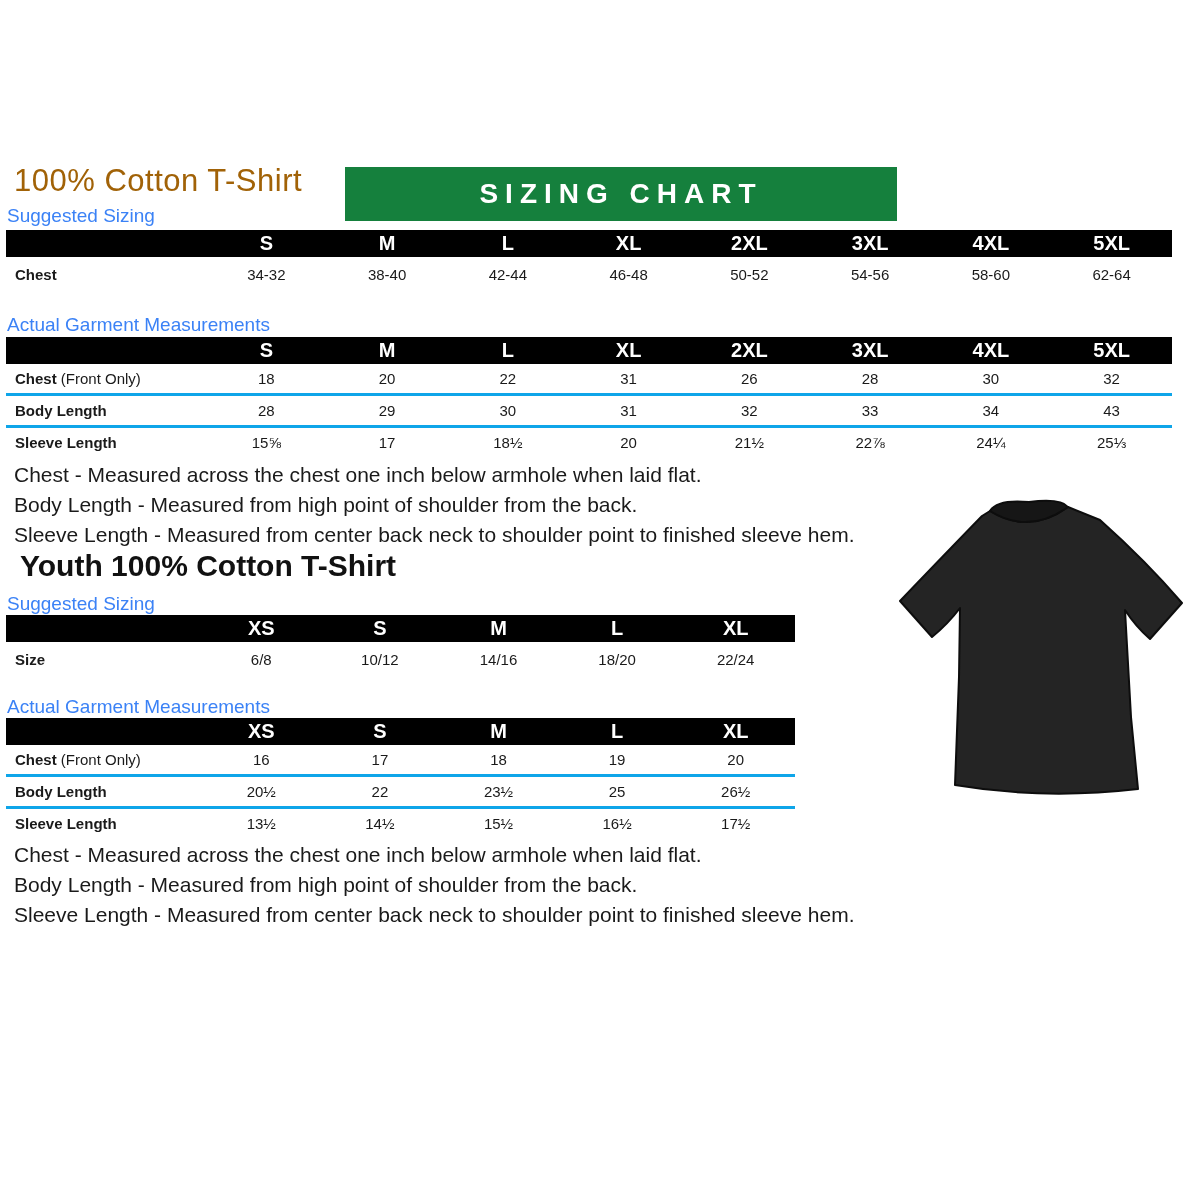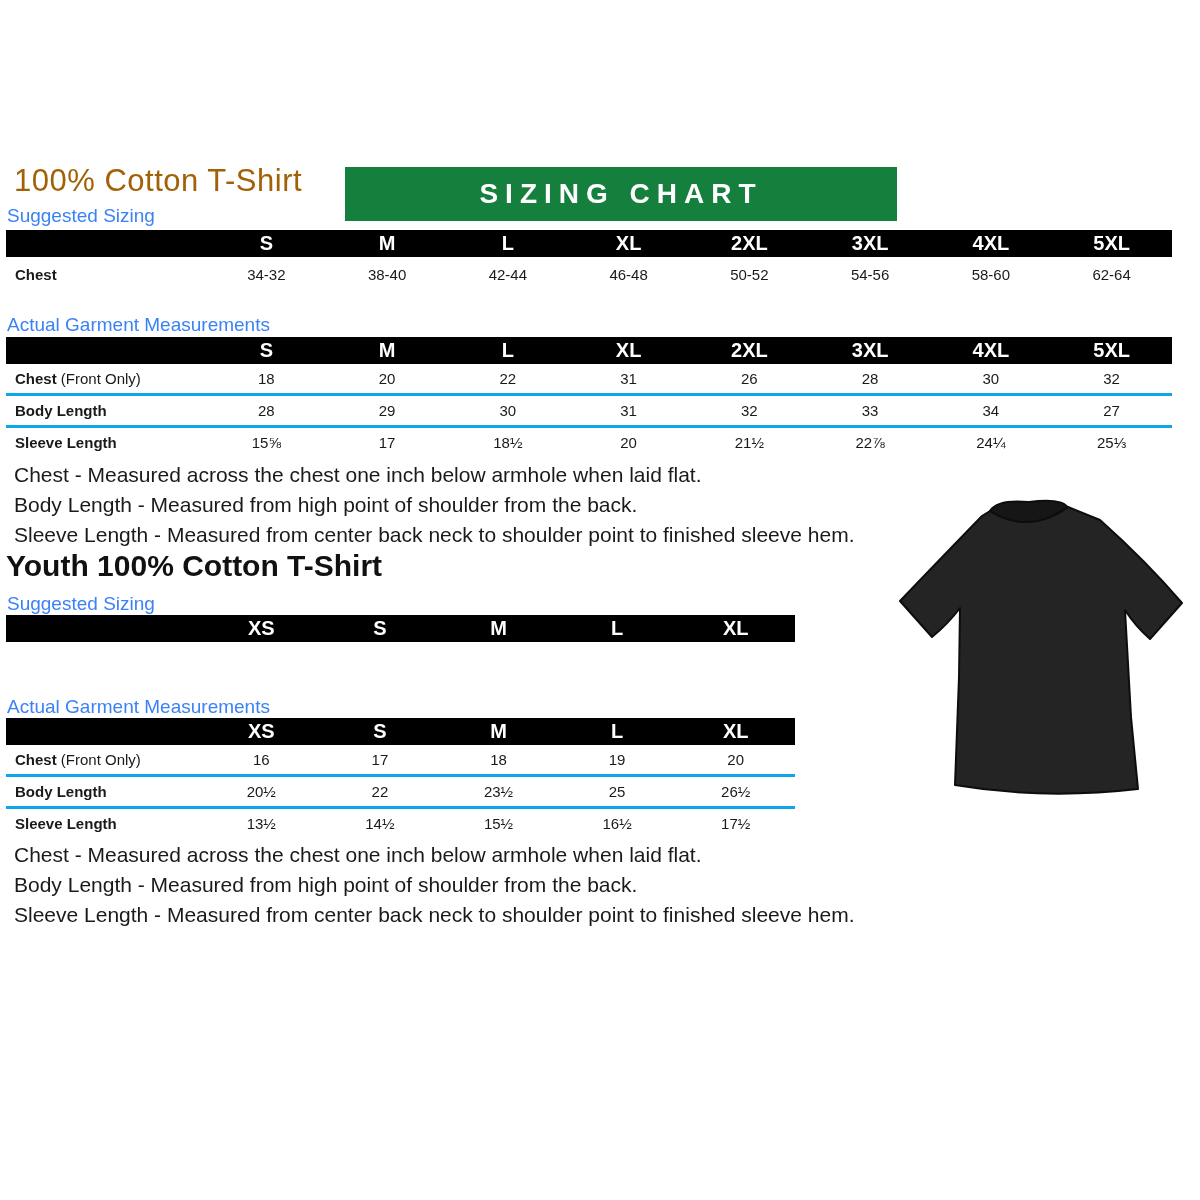--- a/index.html
+++ b/index.html
@@ -90,52 +90,60 @@
     </div>
     <div class="trow tbody sep">
       <div class="tcell tlabel"><b>Body Length</b></div>
       <div class="tcell">28</div>
       <div class="tcell">29</div>
       <div class="tcell">30</div>
       <div class="tcell">31</div>
       <div class="tcell">32</div>
       <div class="tcell">33</div>
       <div class="tcell">34</div>
-      <div class="tcell">27</div>
+      <div class="tcell">43</div>
     </div>
     <div class="trow tbody sep">
       <div class="tcell tlabel"><b>Sleeve Length</b></div>
       <div class="tcell">15⅝</div>
       <div class="tcell">17</div>
       <div class="tcell">18½</div>
       <div class="tcell">20</div>
       <div class="tcell">21½</div>
       <div class="tcell">22⅞</div>
       <div class="tcell">24¼</div>
       <div class="tcell">25⅓</div>
     </div>
   </div>
 
 <div class="abs notes" style="left:14px;top:460px;">
     <div class="note-line">Chest - Measured across the chest one inch below armhole when laid flat.</div>
     <div class="note-line">Body Length - Measured from high point of shoulder from the back.</div>
     <div class="note-line">Sleeve Length - Measured from center back neck to shoulder point to finished sleeve hem.</div>
   </div>
 
-<div class="abs youth-title" style="left:6px;top:549px;">Youth 100% Cotton T-Shirt</div>
+<div class="abs youth-title" style="left:20px;top:549px;">Youth 100% Cotton T-Shirt</div>
 
 <div class="abs section-label" style="left:7px;top:593px;">Suggested Sizing</div>
 <div class="abs sizing-table youth-table suggested" style="top:615px;">
     <div class="trow thead">
       <div class="tcell tlabel"></div>
       <div class="tcell">XS</div>
       <div class="tcell">S</div>
       <div class="tcell">M</div>
       <div class="tcell">L</div>
       <div class="tcell">XL</div>
+    </div>
+    <div class="trow tbody">
+      <div class="tcell tlabel"><b>Size</b></div>
+      <div class="tcell">6/8</div>
+      <div class="tcell">10/12</div>
+      <div class="tcell">14/16</div>
+      <div class="tcell">18/20</div>
+      <div class="tcell">22/24</div>
     </div>
   </div>
 
 <div class="abs section-label" style="left:7px;top:696px;">Actual Garment Measurements</div>
 <div class="abs sizing-table youth-table" style="top:718px;">
     <div class="trow thead">
       <div class="tcell tlabel"></div>
       <div class="tcell">XS</div>
       <div class="tcell">S</div>
       <div class="tcell">M</div>

